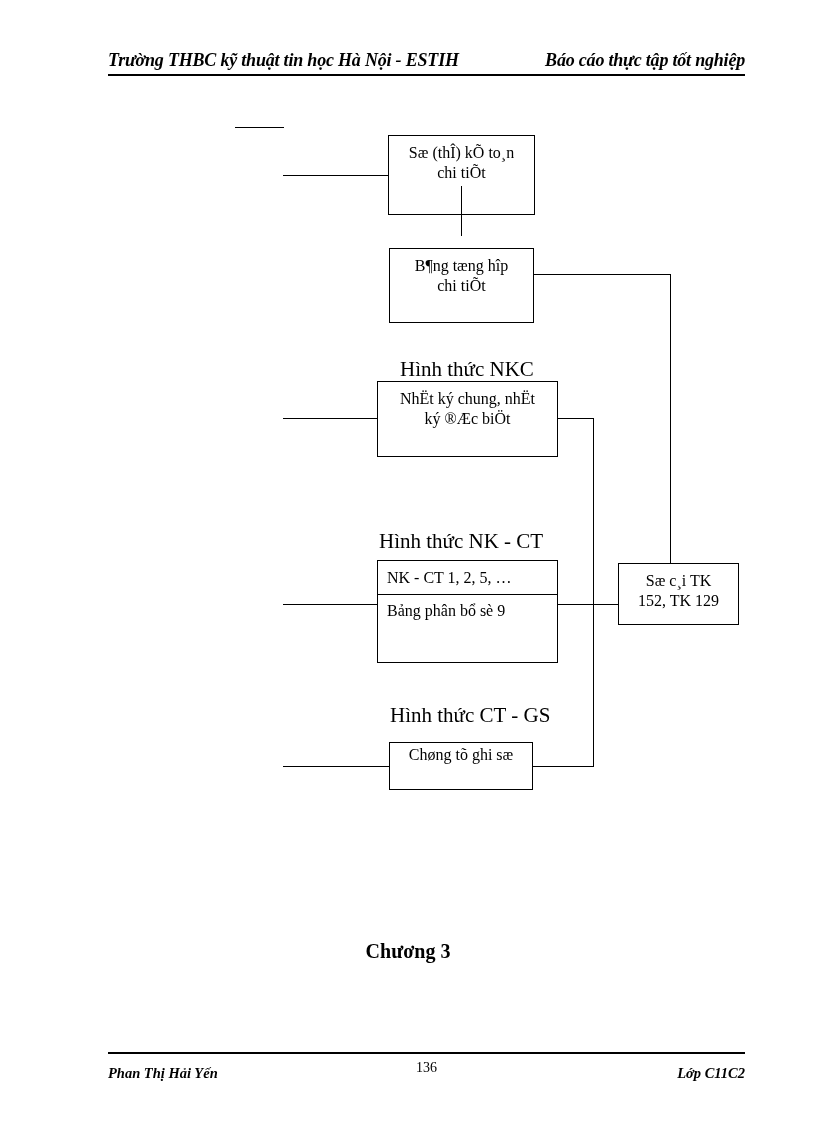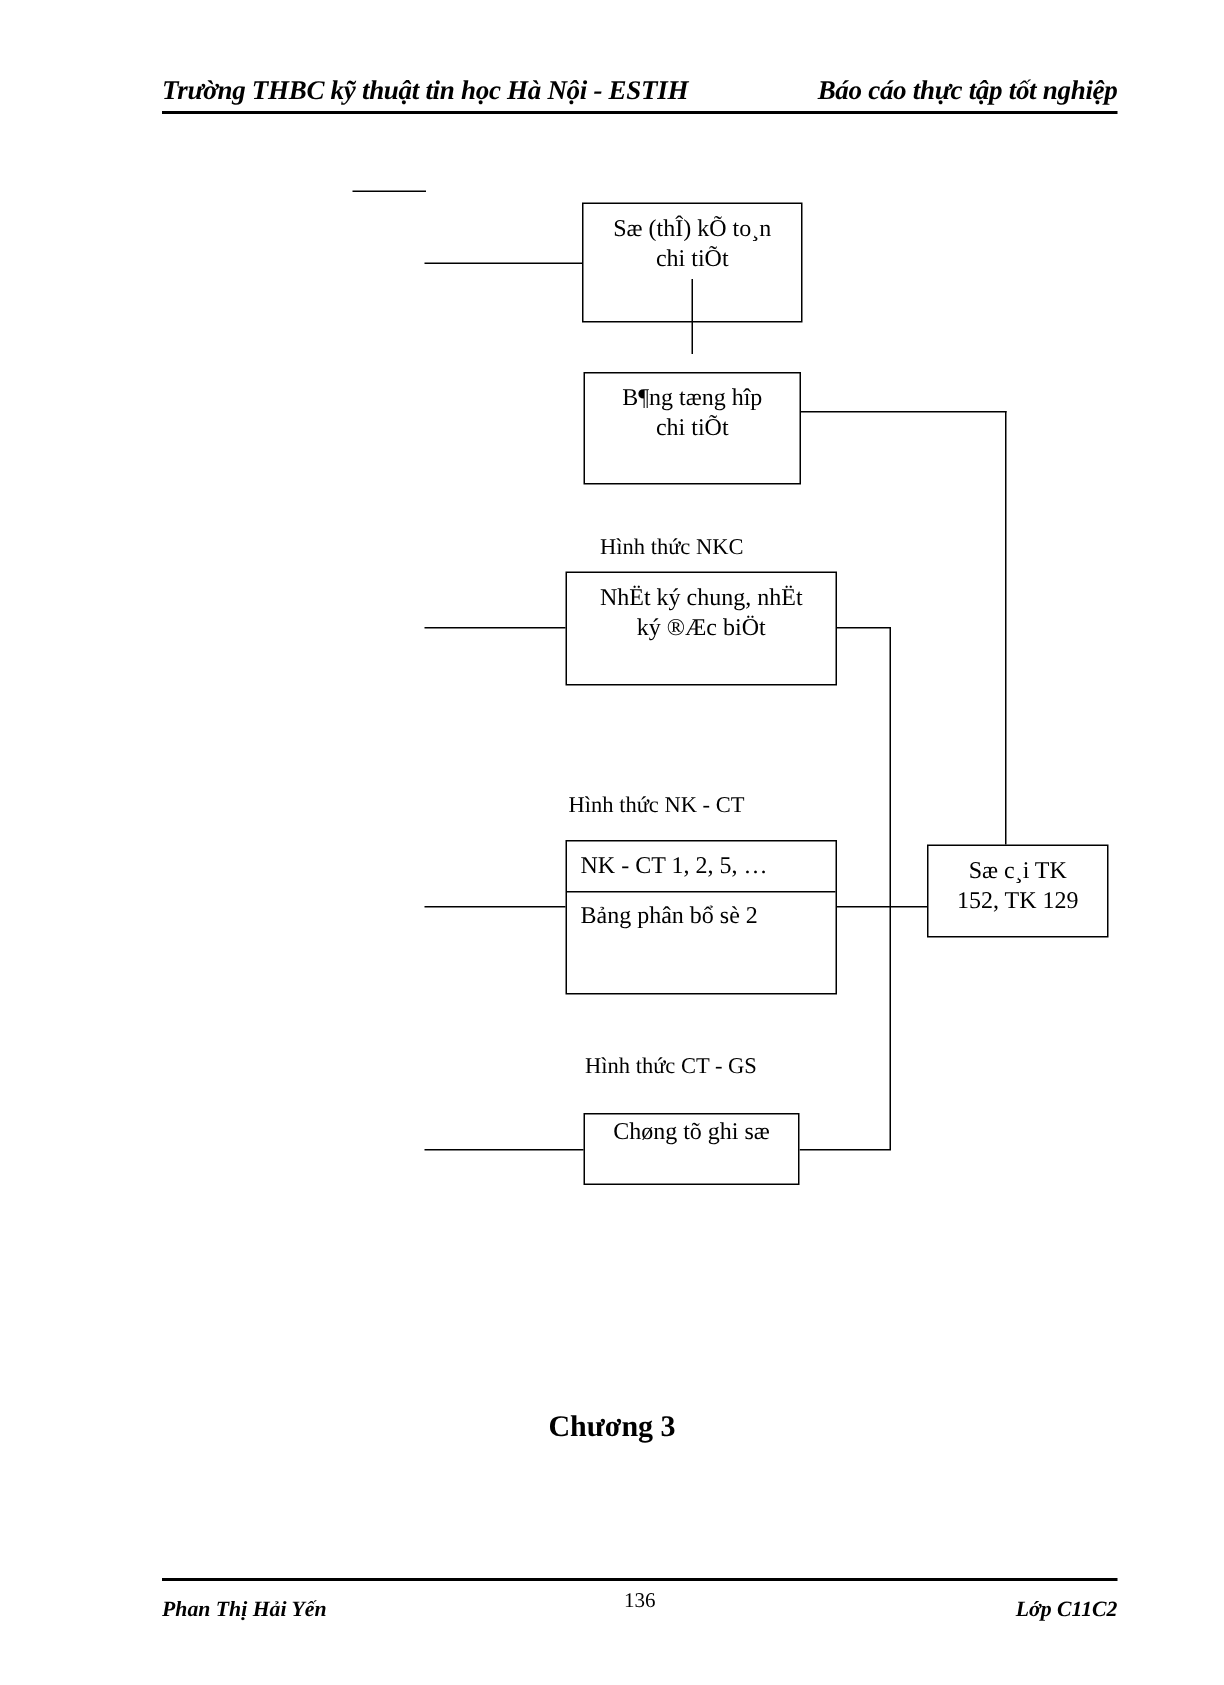--- a/index.html
+++ b/index.html
@@ -103,21 +103,21 @@
     display: flex;
     align-items: center;
     padding-left: 9px;
     font-size: 16px;
     white-space: nowrap;
   }
   .stack .srow + .srow { border-top: 1.6px solid #000; }
 
   .caption {
     position: absolute;
-    font-size: 15px;
+    font-size: 21px;
     white-space: nowrap;
     z-index: 3;
     font-family: Liberation Serif, serif;
   }
 
   .hline {
     position: absolute;
     height: 0;
     border-top: 1.6px solid #000;
     z-index: 1;
@@ -188,21 +188,21 @@
 
     <div class="hline" style="left:557px; top:418px; width:37px;"></div>
     <div class="vline" style="left:593px; top:418px; height:348px;"></div>
 
     <div class="caption" style="left:379px; top:529px;">Hình thức NK - CT</div>
 
     <div class="hline" style="left:283px; top:604px; width:95px;"></div>
 
     <div class="stack" style="left:377px; top:560px; width:181px; height:103px;">
       <div class="srow">NK - CT 1, 2, 5, …</div>
-      <div class="srow">Bảng phân bổ sè 2</div>
+      <div class="srow">Bảng phân bổ sè 9</div>
     </div>
 
     <div class="hline" style="left:557px; top:604px; width:62px;"></div>
 
     <div class="dbox toppad" style="left:618px; top:563px; width:121px; height:62px;">
       <div>
         <div>Sæ c¸i TK</div>
         <div>152, TK 129</div>
       </div>
     </div>

